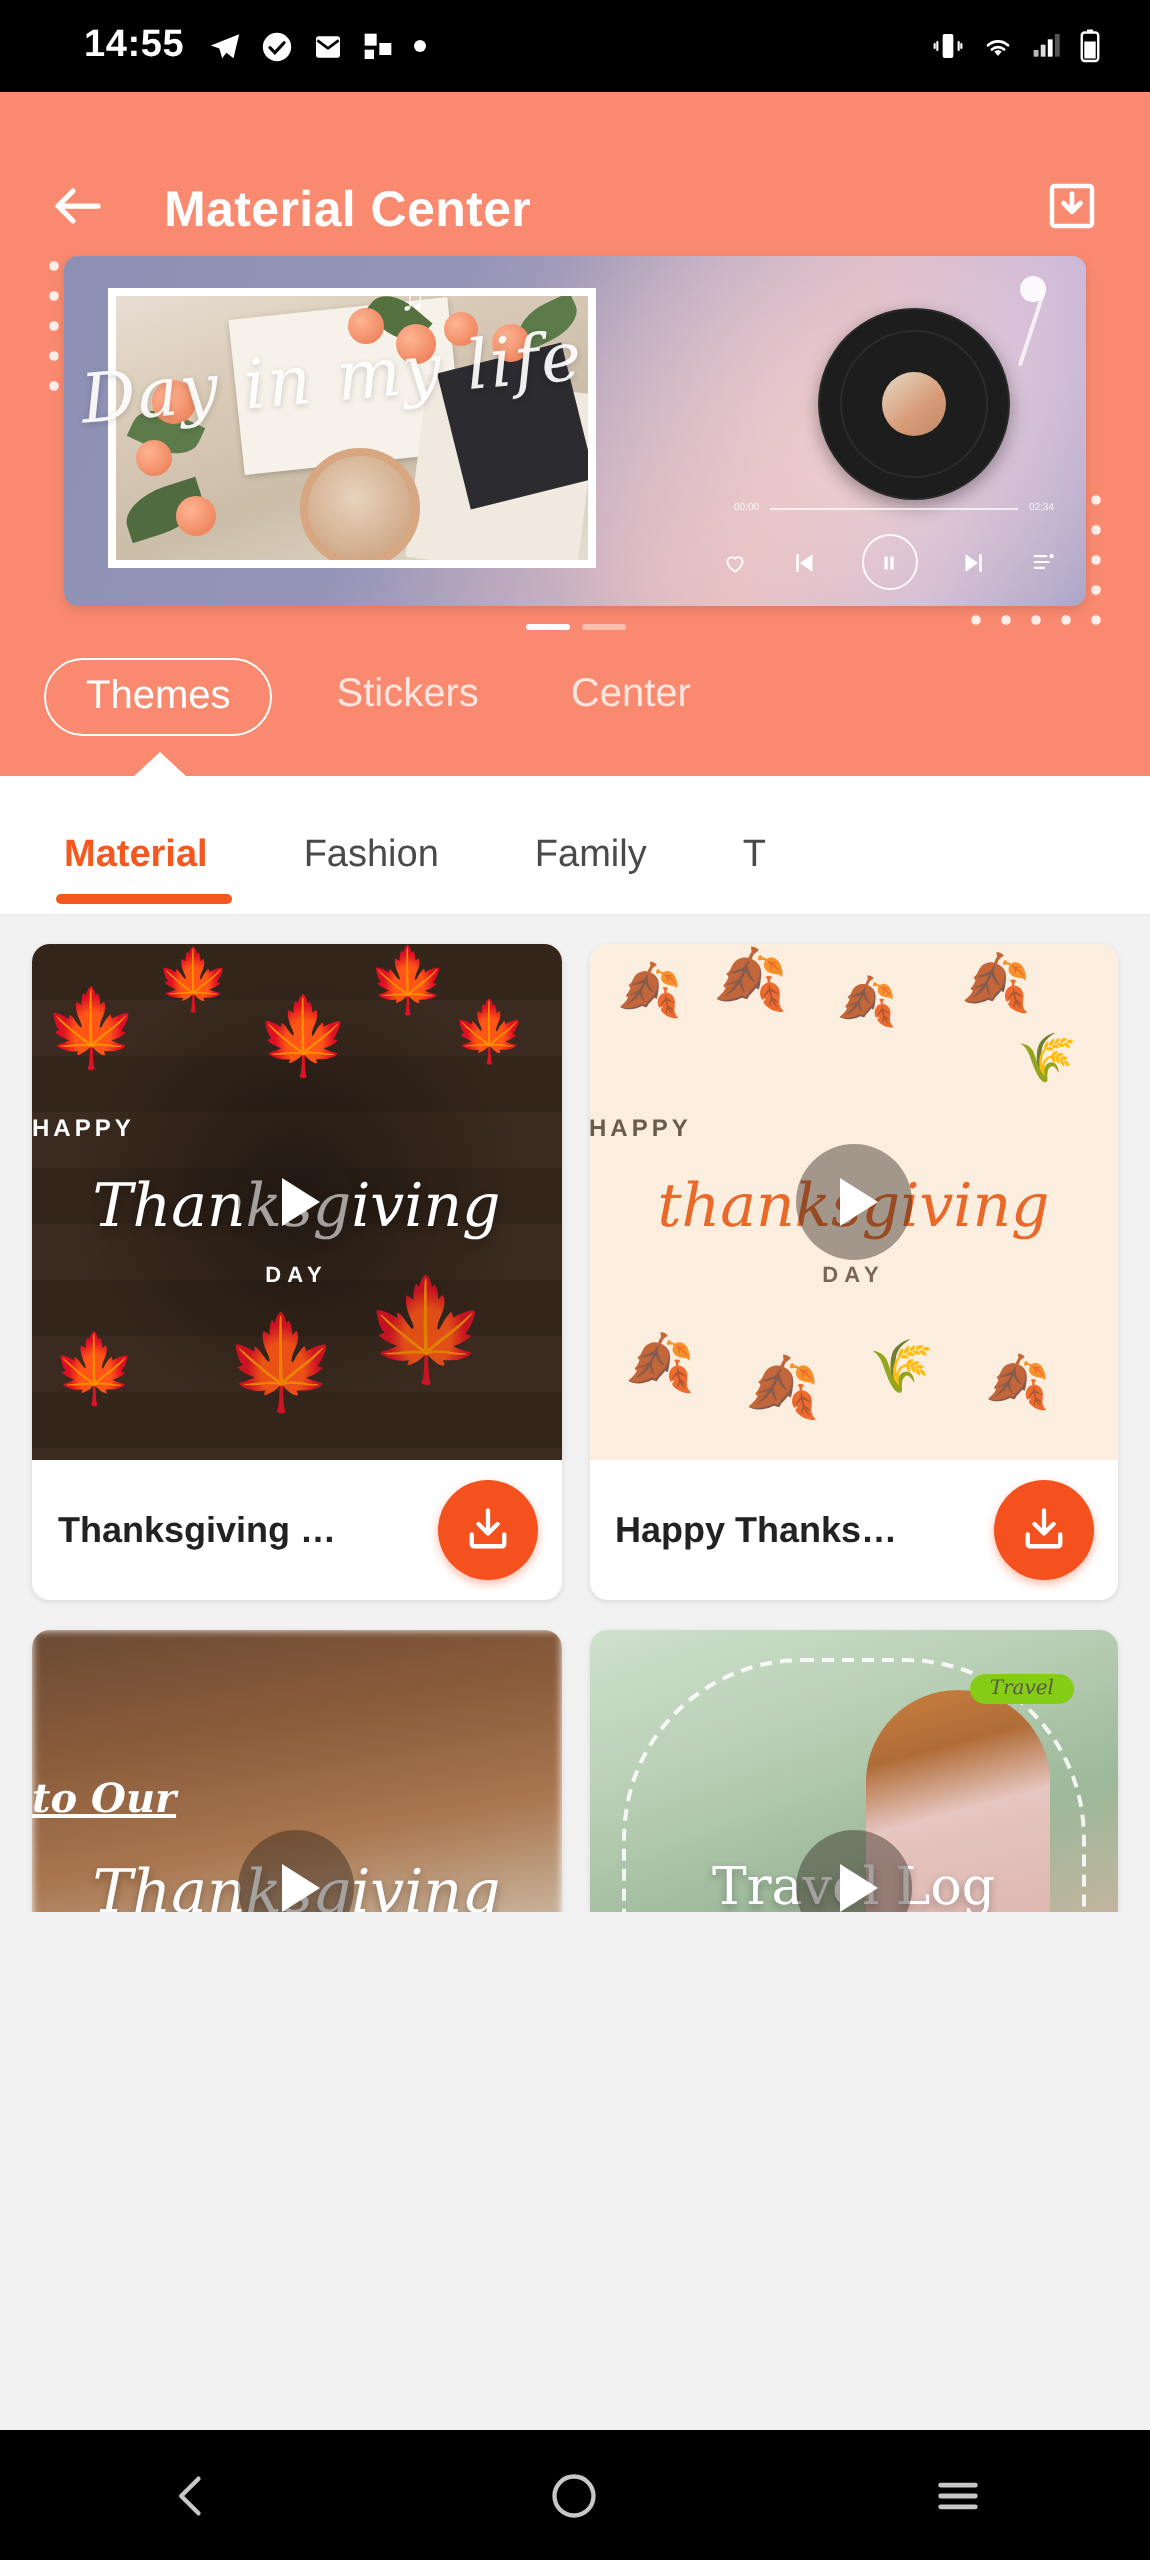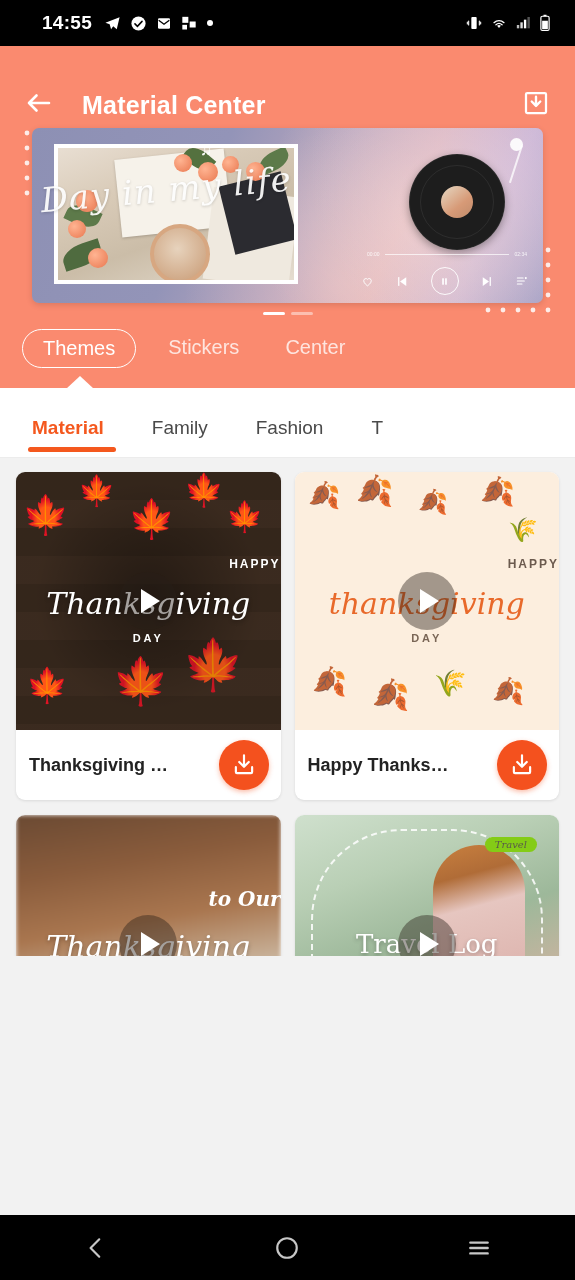--- a/index.html
+++ b/index.html
@@ -166,21 +166,21 @@
   .tb-green{ position:absolute; inset:0;
     background:linear-gradient(160deg,#cfe0cd 0%,#b9cfb5 25%,#9db89a 48%,#c7b49f 70%,#e0d3c4 100%);
   }
   .script-w{
     position:absolute; left:0; right:0; top:44%; text-align:center;
     font-family:"DejaVu Serif", serif; font-style:italic; color:#fff;
     font-size:30px; text-shadow:0 2px 4px rgba(0,0,0,.3);
   }
   .script-o{ color:#e8692a; text-shadow:none; }
   .happy-lbl{
-    position:absolute; left:0; right:0; top:33%; text-align:right;
+    position:absolute; left:0; right:0; top:33%; text-align:left;
     font-size:12px; letter-spacing:2px; color:#fff; font-weight:700;
   }
   .happy-dk{ color:#6b5a4e; }
   .day-lbl{
     position:absolute; left:0; right:0; top:62%; text-align:center;
     font-size:11px; letter-spacing:3px; color:#fff; font-weight:700;
   }
   .day-dk{ color:#7a6656; }
   .arch{
     position:absolute; left:16px; top:14px; right:16px; bottom:36px;
@@ -377,22 +377,22 @@
   <div class="toptabs">
     <span class="toptab active">Themes</span>
     <span class="toptab">Stickers</span>
     <span class="toptab">Center</span>
   </div>
   <div class="notch"></div>
 </div>
 
 <div class="subtabs">
   <span class="subtab active">Material</span>
+  <span class="subtab">Fashion</span>
   <span class="subtab">Family</span>
-  <span class="subtab">Fashion</span>
   <span class="subtab">T</span>
   <div class="subtabs-sep"></div>
 </div>
 
 <div class="grid-scroll">
   <div class="grid">
 
     <div class="card">
       <div class="thumb">
         <div class="tb-wood"></div>
@@ -448,21 +448,21 @@
               <path d="M12 3v10M7.6 9.2 12 13.6l4.4-4.4" stroke="#fff" stroke-width="2" fill="none" stroke-linecap="round" stroke-linejoin="round"></path>
               <path d="M4.5 14v4.5a1 1 0 0 0 1 1h13a1 1 0 0 0 1-1V14" stroke="#fff" stroke-width="2" fill="none" stroke-linecap="round"></path>
             </svg>
         </span>
       </div>
     </div>
 
     <div class="card">
       <div class="thumb">
         <div class="tb-blur"></div>
-        <div class="happy-lbl" style="top:28%;font-family:'DejaVu Serif',serif;font-style:italic;font-size:20px;letter-spacing:0;">to Our</div>
+        <div class="happy-lbl" style="top:28%;font-family:'DejaVu Serif',serif;font-style:italic;font-size:20px;letter-spacing:0;text-decoration:underline;">to Our</div>
         <div class="script-w">Thanksgiving</div>
 
         <span class="play">
             <i></i>
           </span>
       </div>
 
     </div>
 
     <div class="card">

